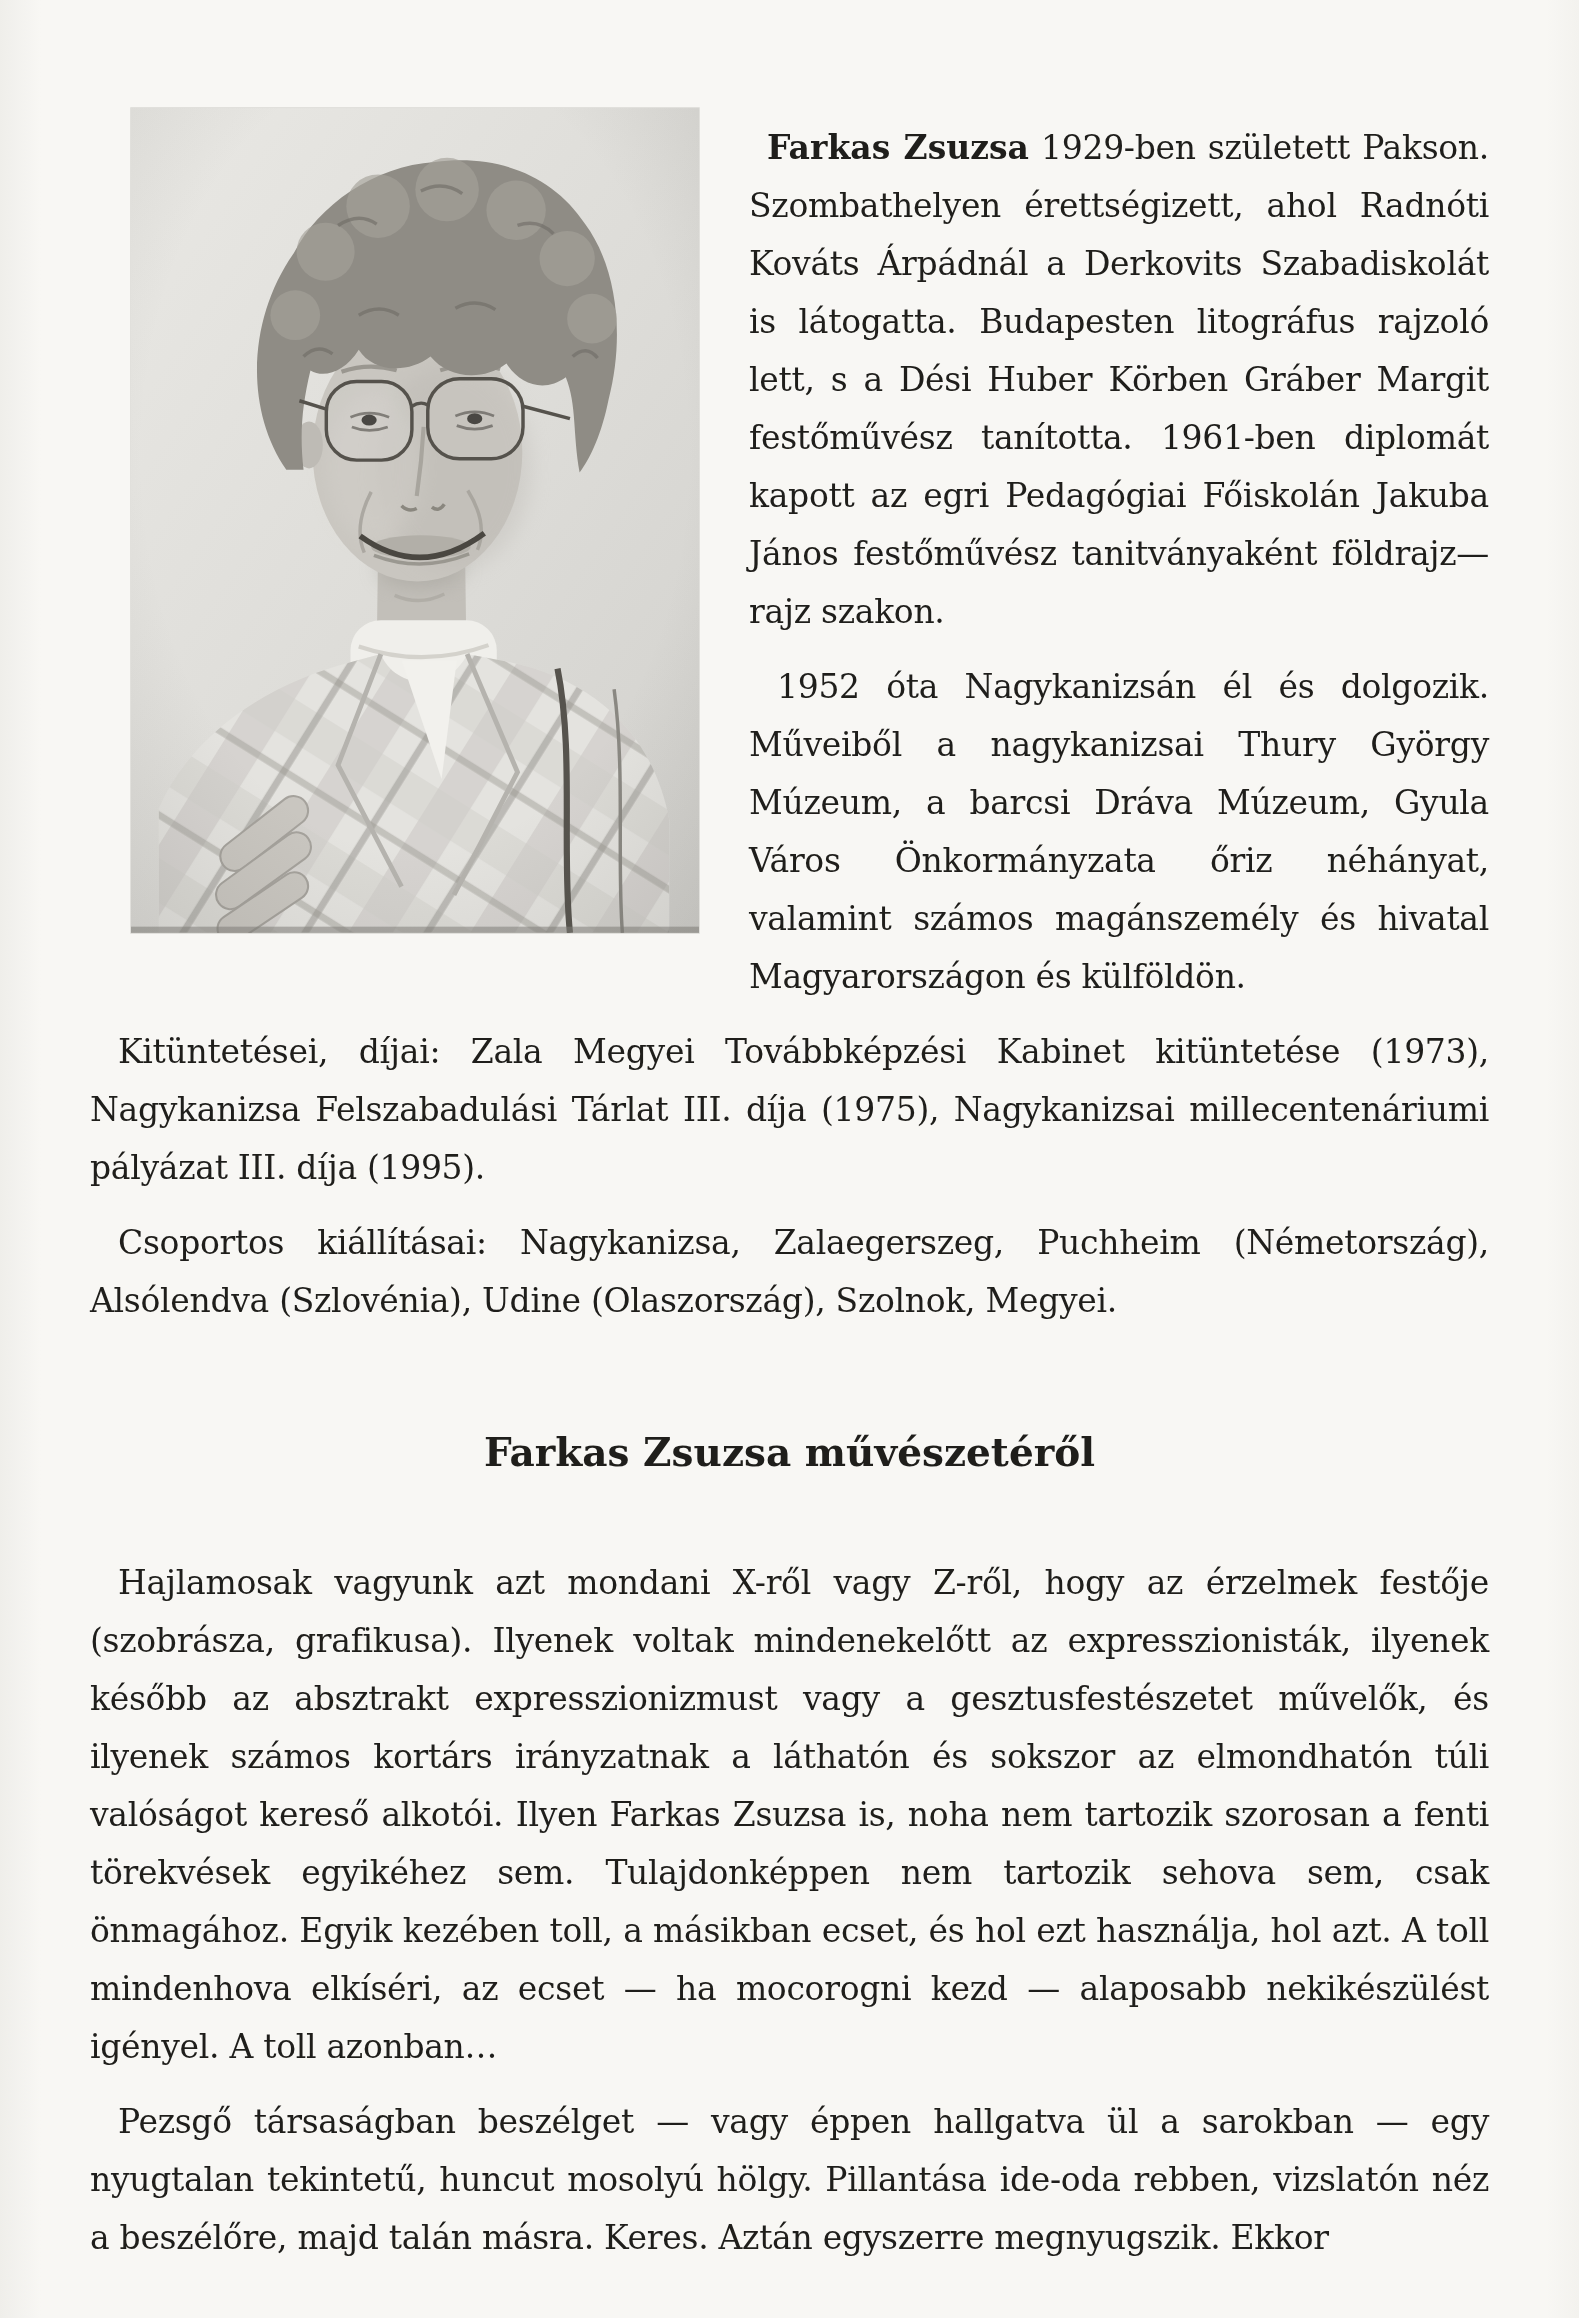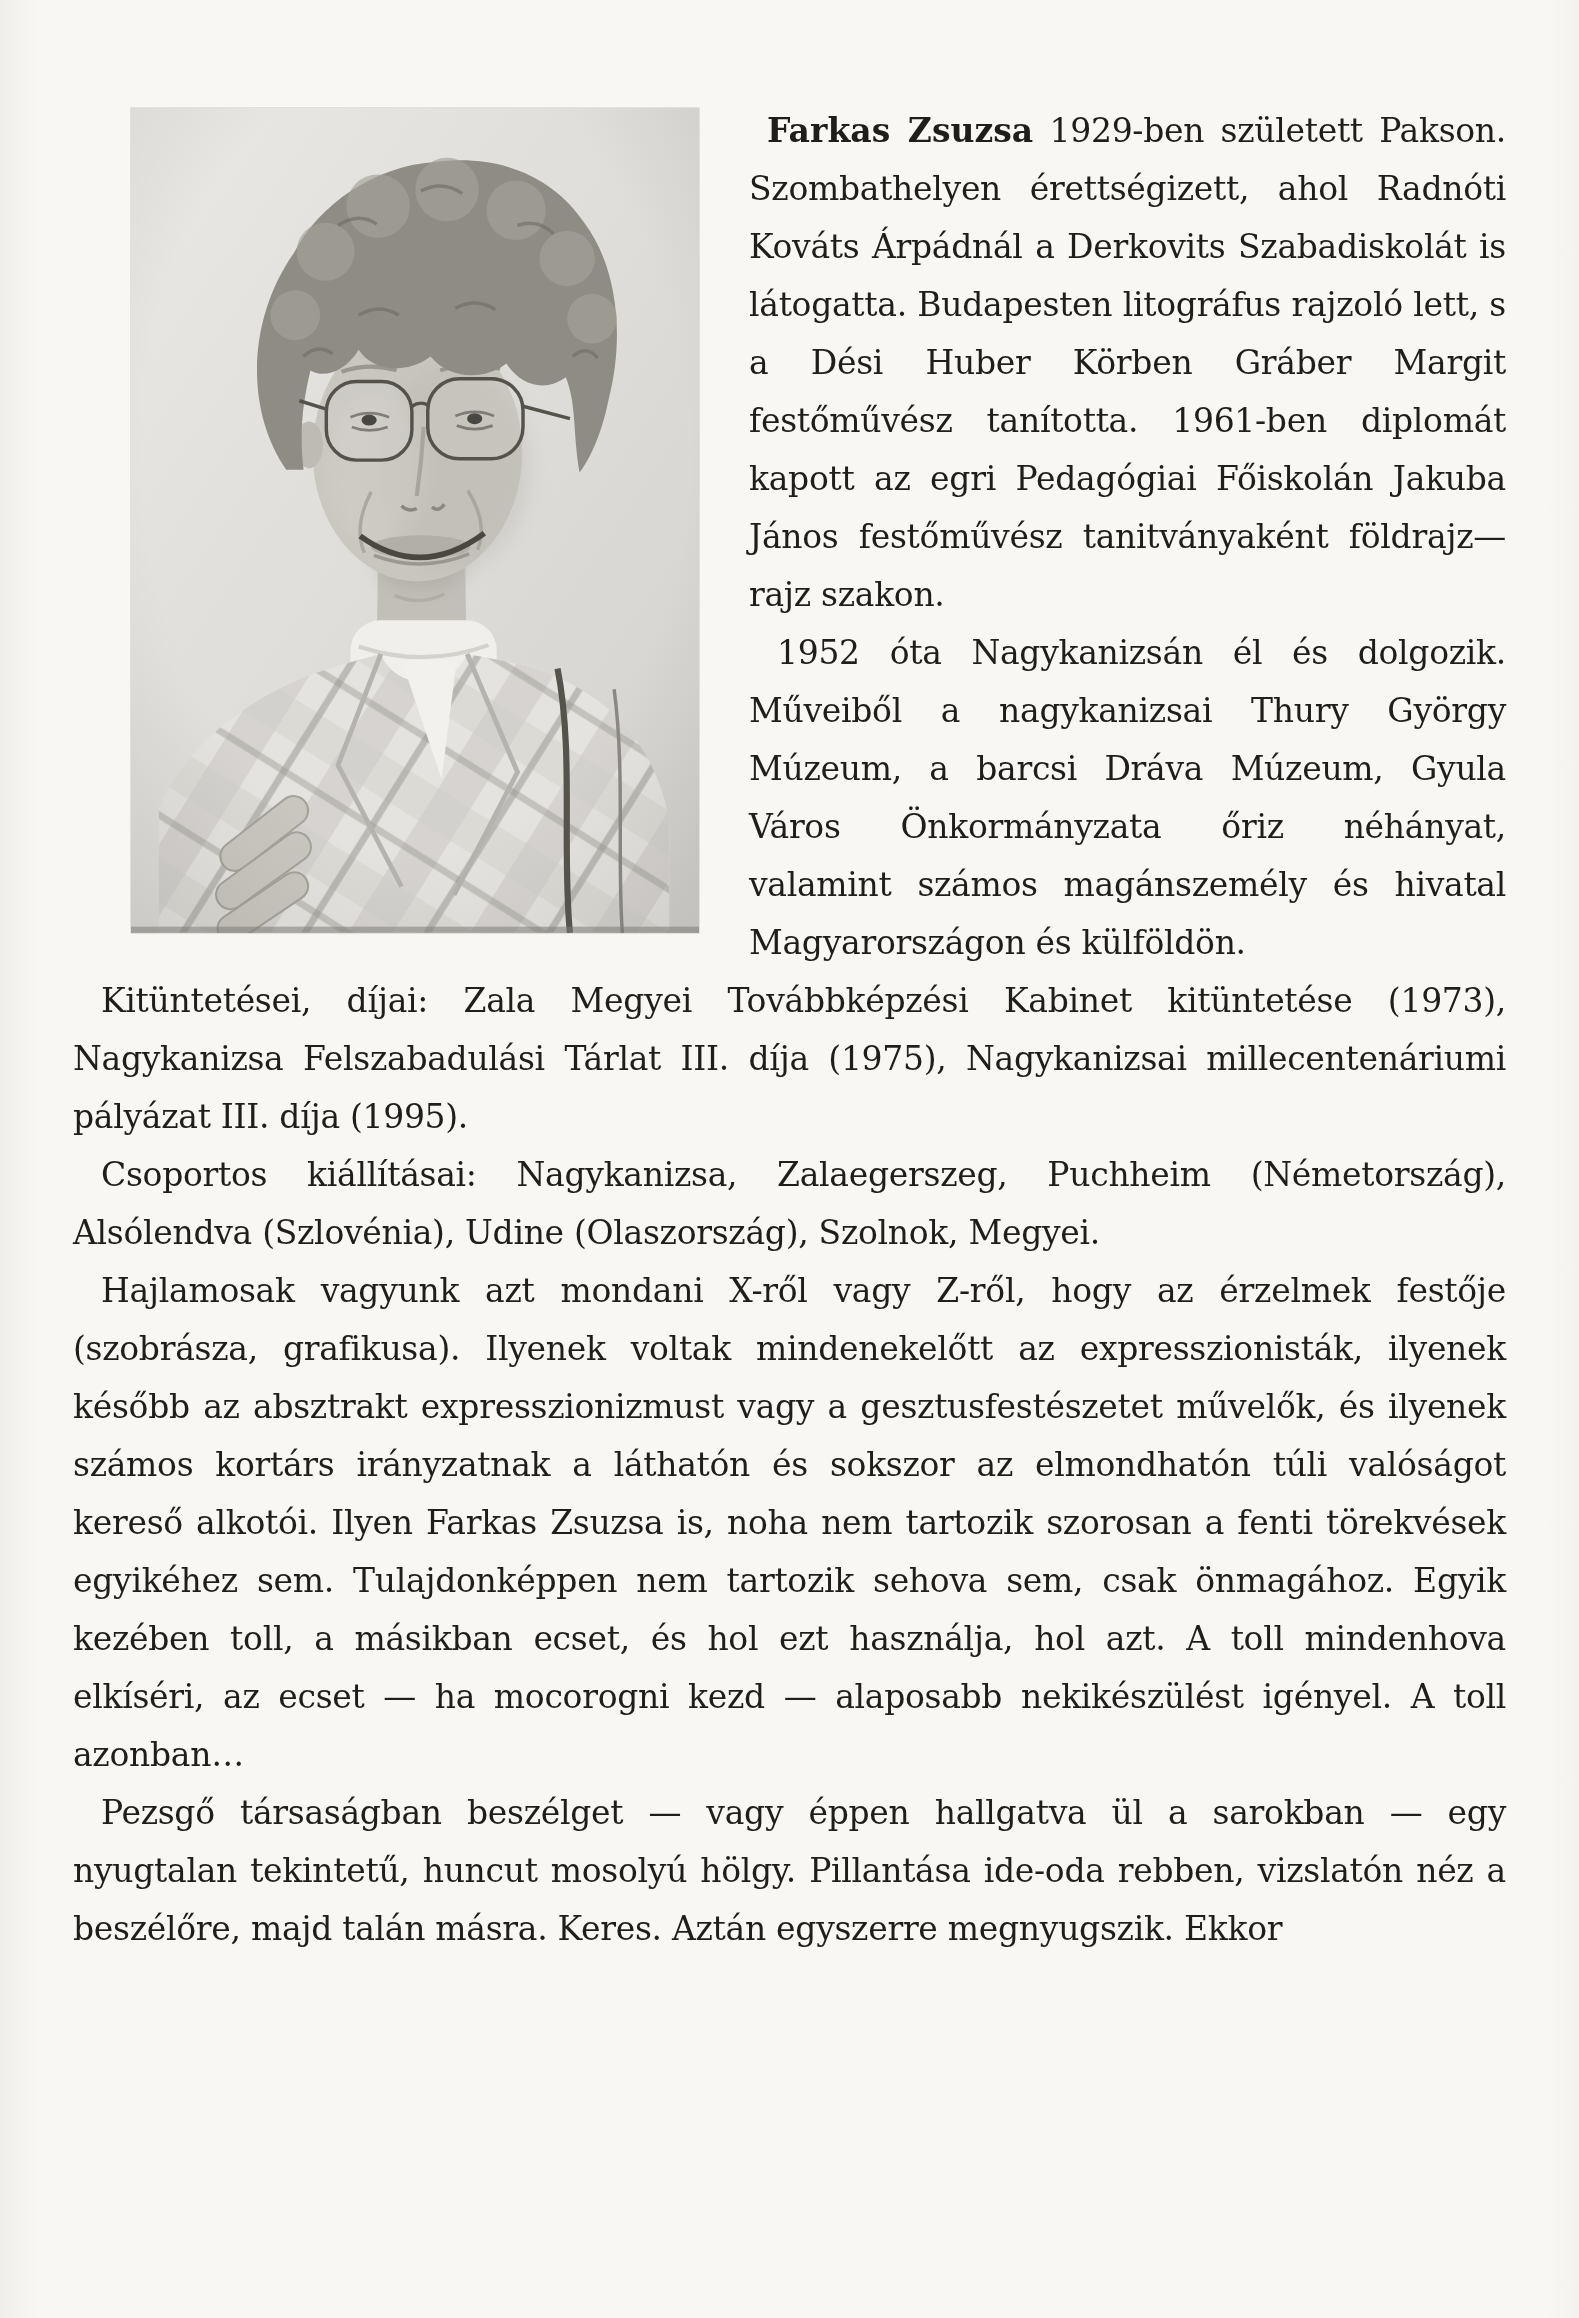--- a/index.html
+++ b/index.html
@@ -22,21 +22,21 @@
   .photo-frame {
     float: left;
     width: 568px;
     height: 825px;
     margin: 5.5px 50px 18px 58px;
     background: #dddcd8;
     box-shadow: 0 0 0 0.7px rgba(120,118,112,0.25);
   }
   .photo-frame svg { display: block; width: 568px; height: 825px; }
   p.body {
-    margin: 0;
+    margin: 17px;
     font-size: 33px;
     line-height: 58px;
     text-align: justify;
     letter-spacing: -0.3px;
   }
   .lead-indent  { text-indent: 18px; }
   .std-indent   { text-indent: 28px; }
   .below-photo  { clear: left; }
   .lead-name    { font-weight: bold; letter-spacing: 0; }
   h2.section-heading {
@@ -178,19 +178,20 @@
   <p class="body lead-indent"><span class="lead-name">Farkas Zsuzsa</span><span> 1929-ben született Pakson. Szombathelyen érettségizett, ahol Radnóti Kováts Árpádnál a Derkovits Szabadiskolát is látogatta. Budapesten litográfus rajzoló lett, s a Dési Huber Körben Gráber Margit festőművész tanította. 1961-ben diplomát kapott az egri Pedagógiai Főiskolán Jakuba János festőművész tanitványaként földrajz—rajz szakon.</span></p>
 
   <p class="body std-indent">1952 óta Nagykanizsán él és dolgozik. Műveiből a nagykanizsai Thury György Múzeum, a barcsi Dráva Múzeum, Gyula Város Önkormányzata őriz néhányat, valamint számos magánszemély és hivatal Magyarországon és külföldön.</p>
 
 
   <p class="body std-indent below-photo">Kitüntetései, díjai: Zala Megyei Továbbképzési Kabinet kitüntetése (1973), Nagykanizsa Felszabadulási Tárlat III. díja (1975), Nagykanizsai millecentenáriumi pályázat III. díja (1995).</p>
 
 
   <p class="body std-indent">Csoportos kiállításai: Nagykanizsa, Zalaegerszeg, Puchheim (Németország), Alsólendva (Szlovénia), Udine (Olaszország), Szolnok, Megyei.</p>
 
+  <h2 class="section-heading">Farkas Zsuzsa művészetéről</h2>
 
   <p class="body std-indent">Hajlamosak vagyunk azt mondani X-ről vagy Z-ről, hogy az érzelmek festője (szobrásza, grafikusa). Ilyenek voltak mindenekelőtt az expresszionisták, ilyenek később az absztrakt expresszionizmust vagy a gesztusfestészetet művelők, és ilyenek számos kortárs irányzatnak a láthatón és sokszor az elmondhatón túli valóságot kereső alkotói. Ilyen Farkas Zsuzsa is, noha nem tartozik szorosan a fenti törekvések egyikéhez sem. Tulajdonképpen nem tartozik sehova sem, csak önmagához. Egyik kezében toll, a másikban ecset, és hol ezt használja, hol azt. A toll mindenhova elkíséri, az ecset — ha mocorogni kezd — alaposabb nekikészülést igényel. A toll azonban…</p>
 
   <p class="body std-indent">Pezsgő társaságban beszélget — vagy éppen hallgatva ül a sarokban — egy nyugtalan tekintetű, huncut mosolyú hölgy. Pillantása ide-oda rebben, vizslatón néz a beszélőre, majd talán másra. Keres. Aztán egyszerre megnyugszik. Ekkor</p>
 
 </div>
 
 
 </body></html>

